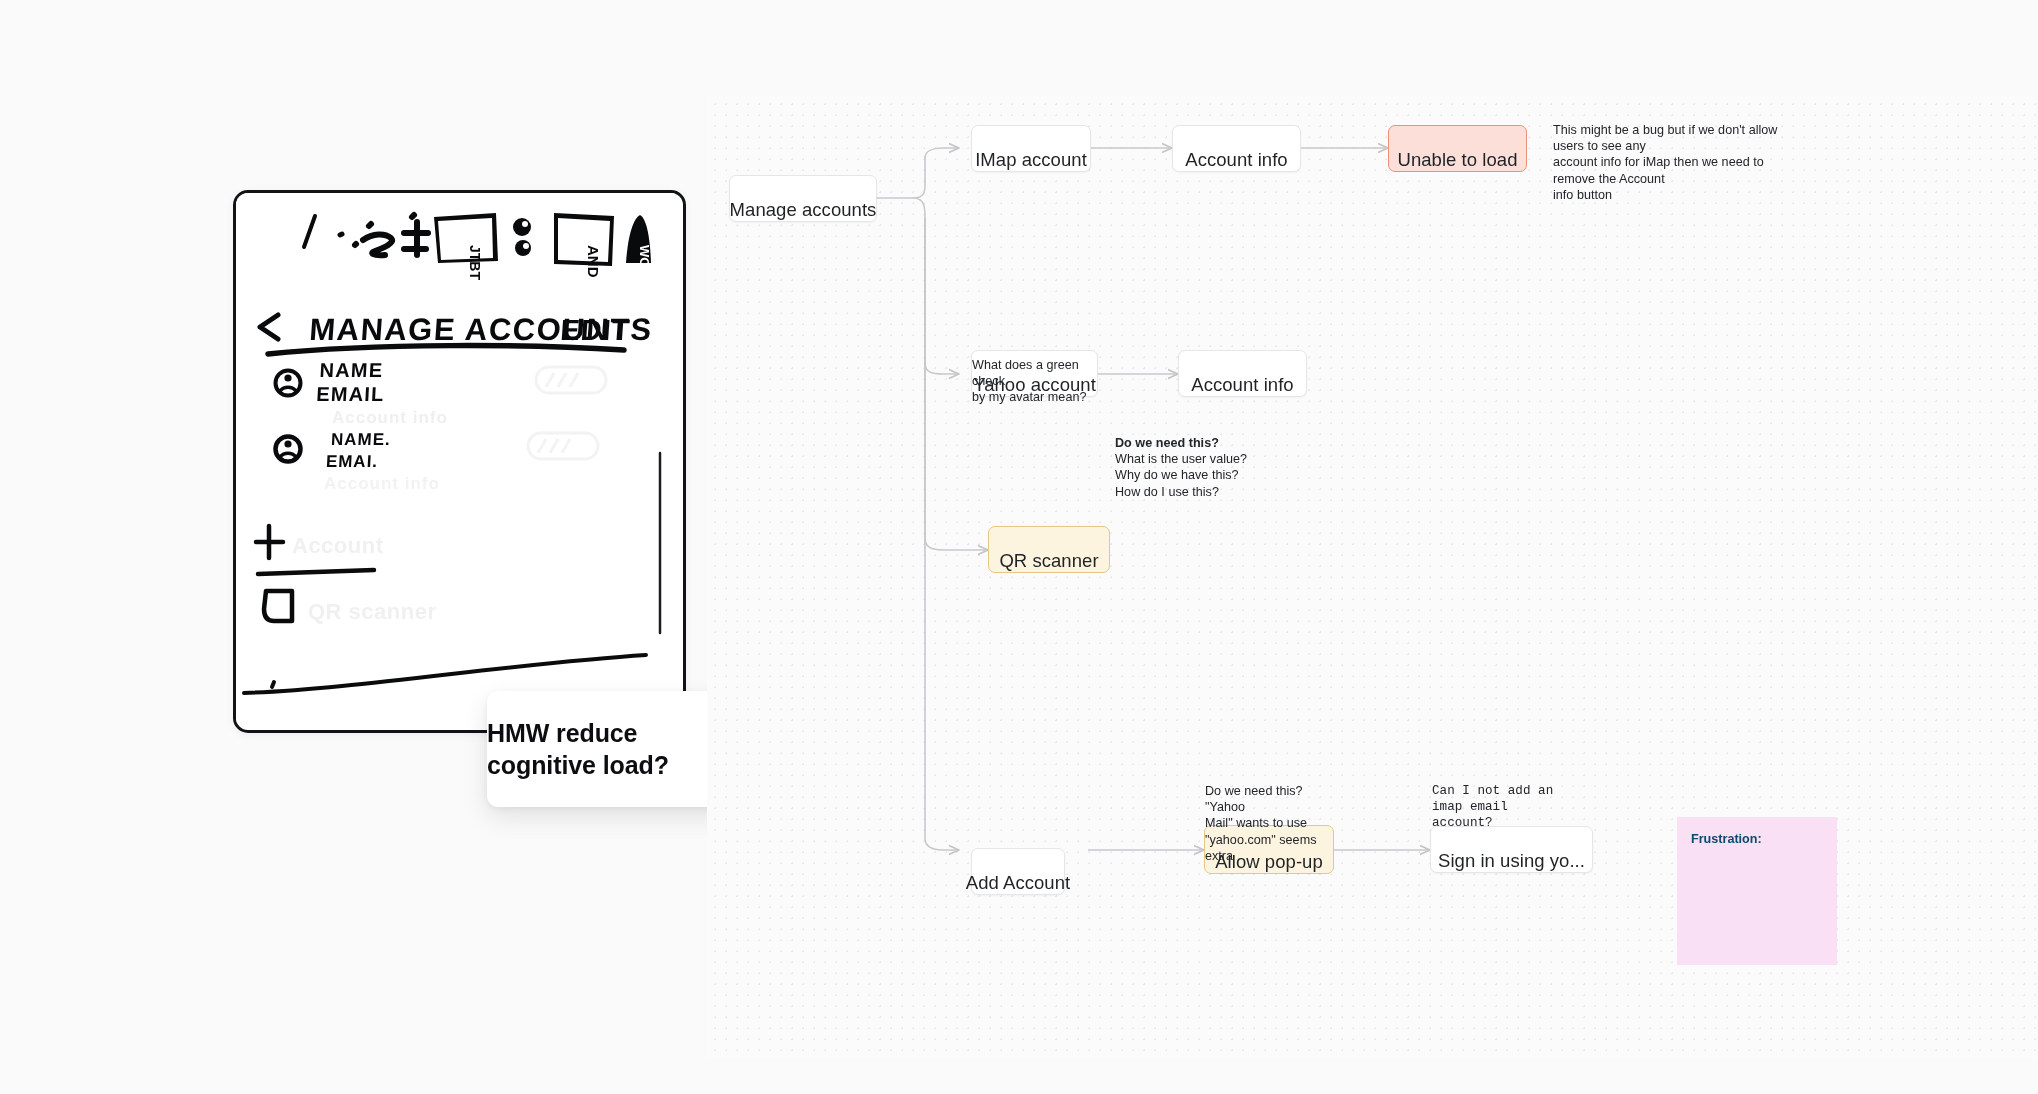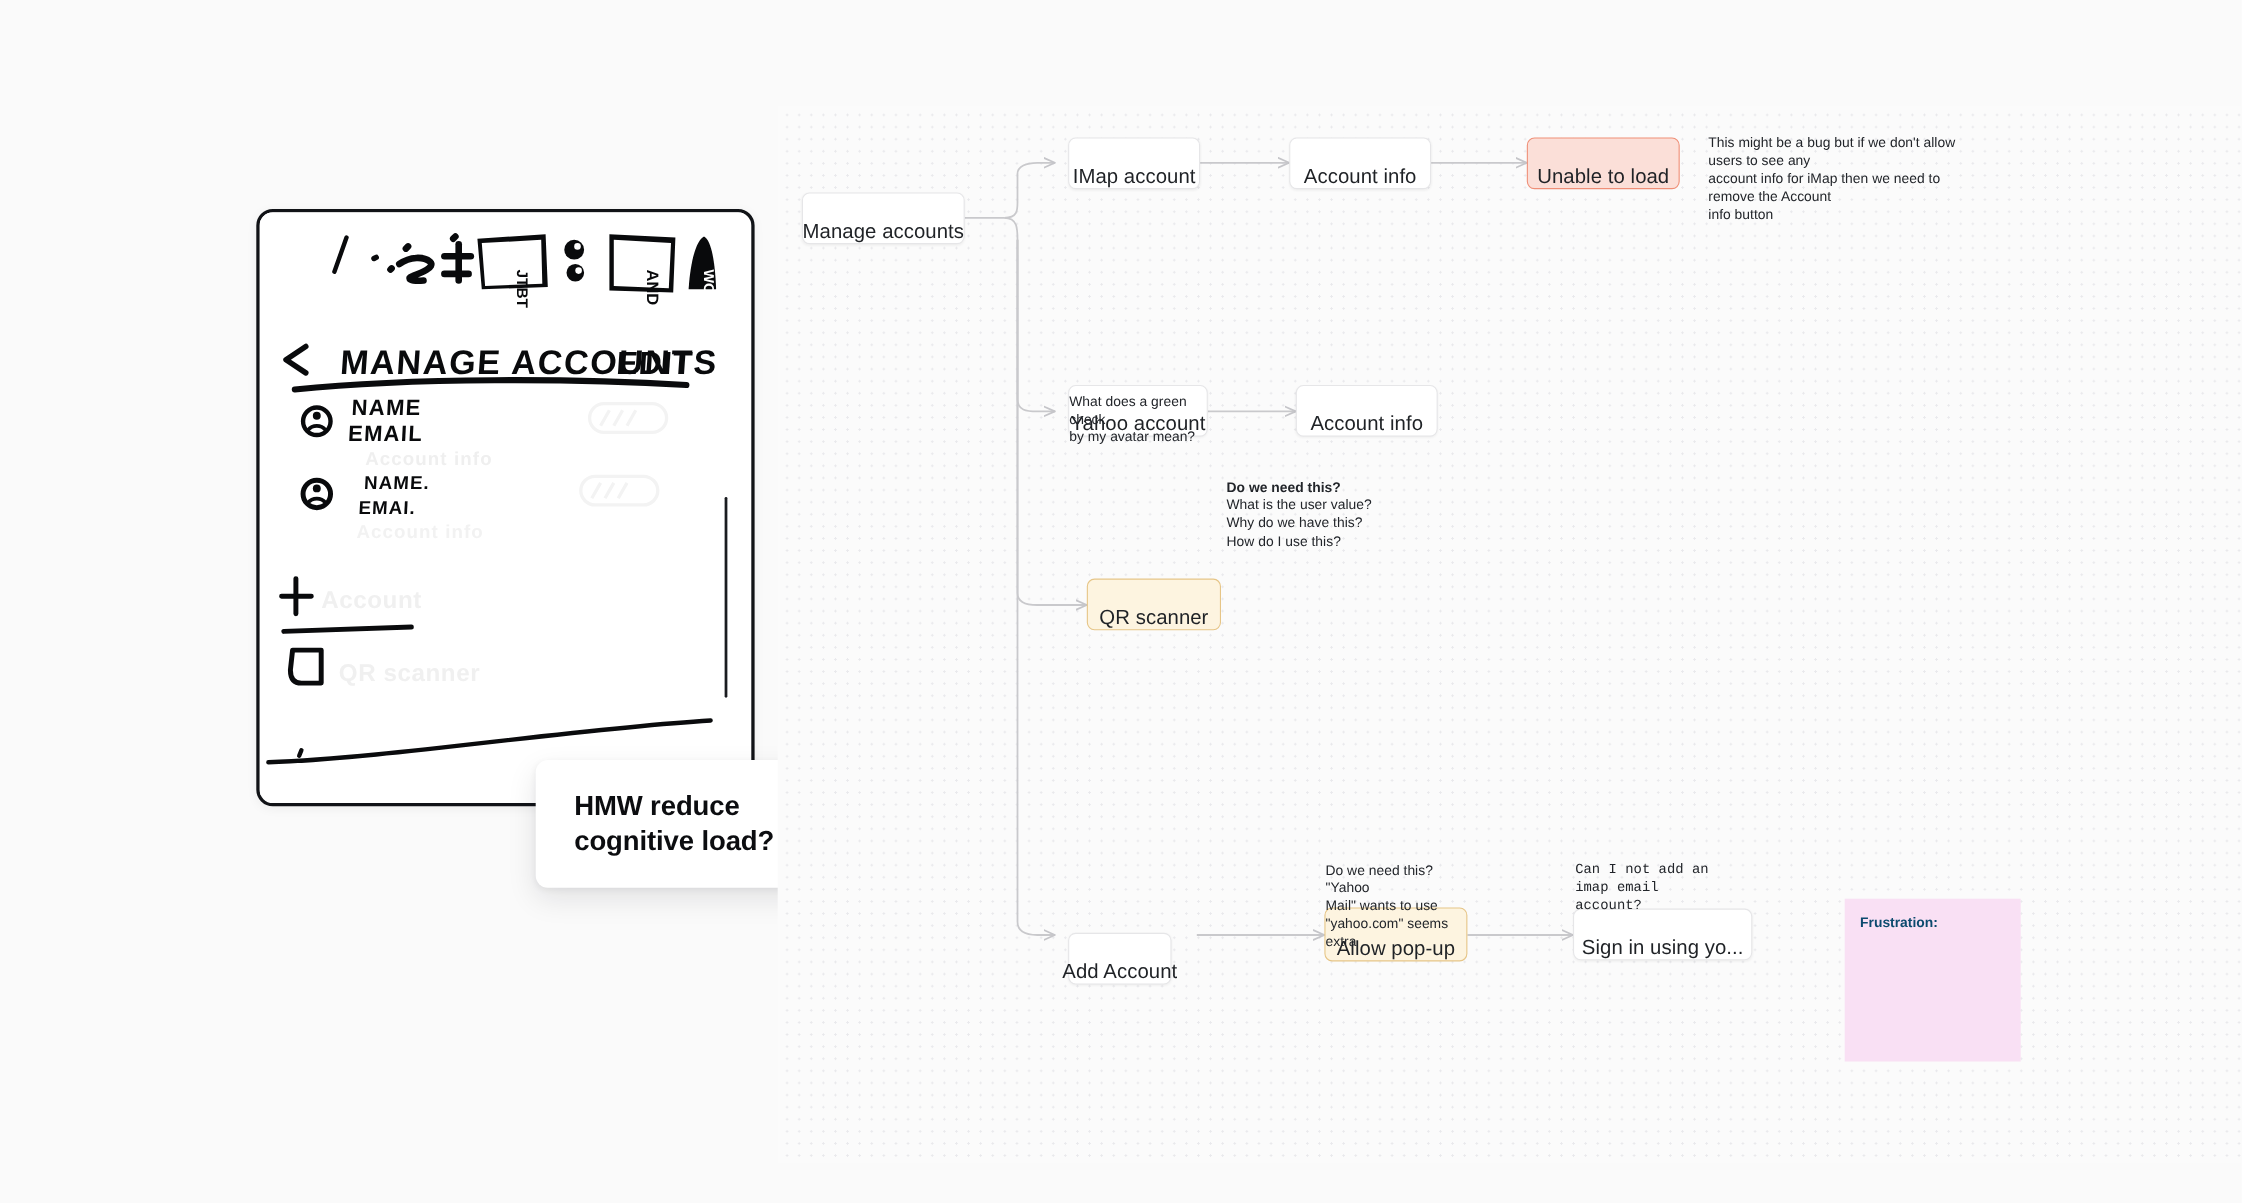--- a/index.html
+++ b/index.html
@@ -112,21 +112,20 @@
     position: absolute;
     left: 487px;
     top: 691px;
     width: 384px;
     height: 116px;
     background: #ffffff;
     border-radius: 11px;
     box-shadow: 0 10px 26px rgba(22,22,30,0.10), 0 2px 6px rgba(22,22,30,0.06);
     display: flex;
     align-items: center;
-    padding-left: 35px;
     box-sizing: border-box;
   }
   #hmw-title {
     font-size: 25px;
     font-weight: 700;
     line-height: 32px;
     color: #0c0d10;
     letter-spacing: -0.1px;
   }
 </style>

